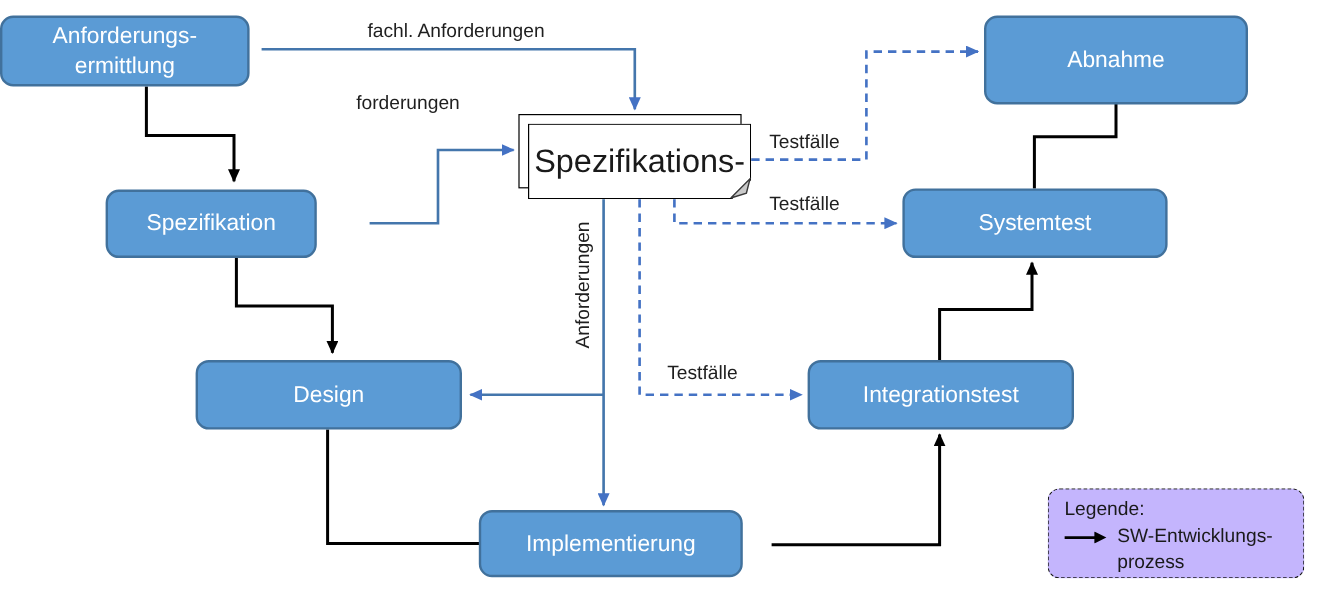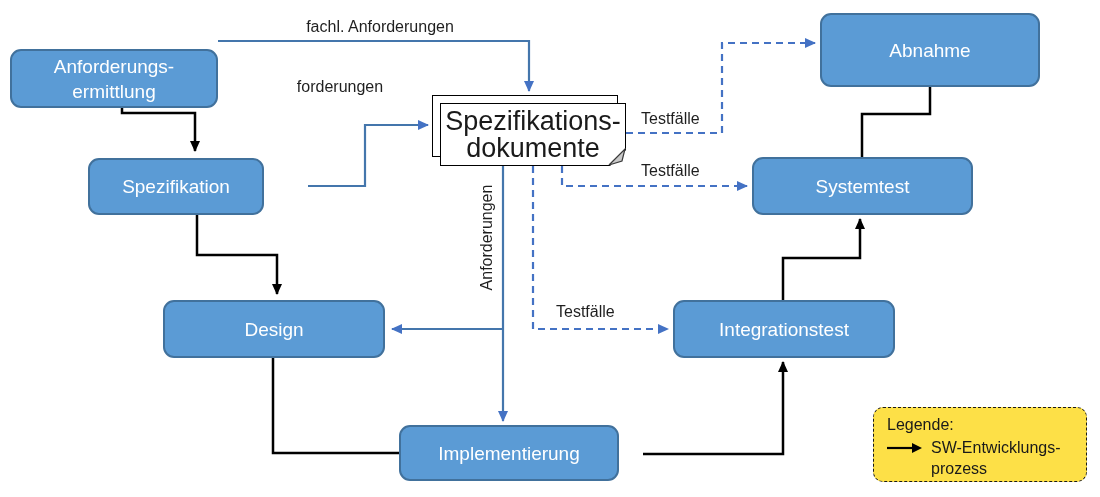--- a/index.html
+++ b/index.html
@@ -32,21 +32,21 @@
     position:absolute;color:#1f1f1f;font-size:16px;line-height:22px;white-space:nowrap;
   }
   .edge-label.center{text-align:center;}
   .rotated-label{
     position:absolute;left:417px;top:228px;width:140px;height:19px;
     transform:rotate(-90deg);transform-origin:center;
     color:#1f1f1f;font-size:16px;text-align:center;white-space:nowrap;
   }
   .legend{
     position:absolute;left:873px;top:407px;width:214px;height:75px;box-sizing:border-box;
-    border:1.6px dashed #1a1a1a;border-radius:10px;background:#fde047;
+    border:1.6px dashed #1a1a1a;border-radius:10px;background:#c4b5fd;
     padding:6px 10px 4px 13px;color:#1a1a1a;font-size:16px;line-height:21px;
   }
   .legend-row{display:flex;align-items:flex-start;margin-top:2px;}
   .legend-arrow{margin:6px 8px 0 0;flex:0 0 auto;}
 </style>
 </head>
 <body>
 
 <div class="stage">
 
@@ -70,21 +70,21 @@
     <path class="edge-blue" d="M218,41 H529 V91" marker-end="url(#arrow-blue)"></path>
     <path class="edge-blue" d="M308,186 H365 V125 H428" marker-end="url(#arrow-blue)"></path>
     <path class="edge-blue" d="M503,166 V421" marker-end="url(#arrow-blue)"></path>
     <path class="edge-blue" d="M503,329 H392" marker-end="url(#arrow-blue)"></path>
 
     <path class="edge-blue-dashed" d="M533,166 V329 H668" marker-end="url(#arrow-blue)"></path>
     <path class="edge-blue-dashed" d="M562,166 V186 H747" marker-end="url(#arrow-blue)"></path>
     <path class="edge-blue-dashed" d="M626,133 H722 V43 H815" marker-end="url(#arrow-blue)"></path>
   </svg>
 
-  <div class="node" style="left:10px;top:13px;width:208px;height:59px;margin-top:36px;">
+  <div class="node" style="left:0;top:13px;width:208px;height:59px;">
     <span>Anforderungs-</span>
     <span>ermittlung</span>
   </div>
 
   <div class="node" style="left:88px;top:158px;width:176px;height:57px;">
     <span>Spezifikation</span>
   </div>
 
   <div class="node" style="left:163px;top:300px;width:222px;height:58px;">
     <span>Design</span>
@@ -102,21 +102,20 @@
     <span>Systemtest</span>
   </div>
 
   <div class="node" style="left:820px;top:13px;width:220px;height:74px;">
     <span>Abnahme</span>
   </div>
 
   <div class="doc-back"></div>
   <div class="doc-front">
     <span>Spezifikations-</span>
-    <span>dokumente</span>
   </div>
   <svg class="doc-fold" width="19" height="19" viewBox="0 0 19 19" xmlns="http://www.w3.org/2000/svg">
     <path d="M1,17 L17,1 L14,13 Z" fill="#c9c9c9" stroke="#3a3a3a" stroke-width="1.2"></path>
   </svg>
 
   <div class="edge-label center" style="left:270px;top:16px;width:220px;">fachl. Anforderungen</div>
 
   <div class="edge-label center" style="left:280px;top:76px;width:120px;">
     <div>forderungen</div>
   </div>

